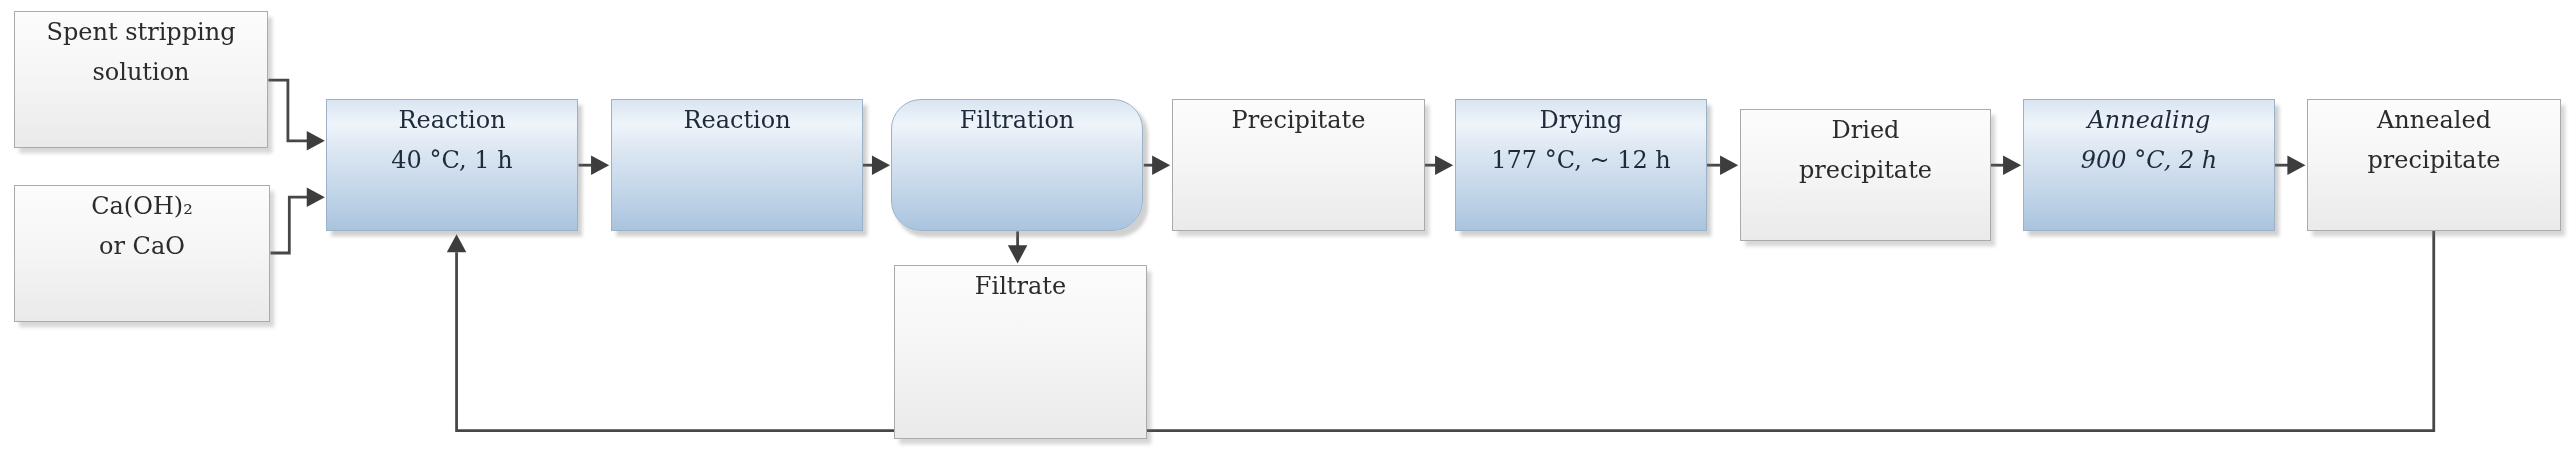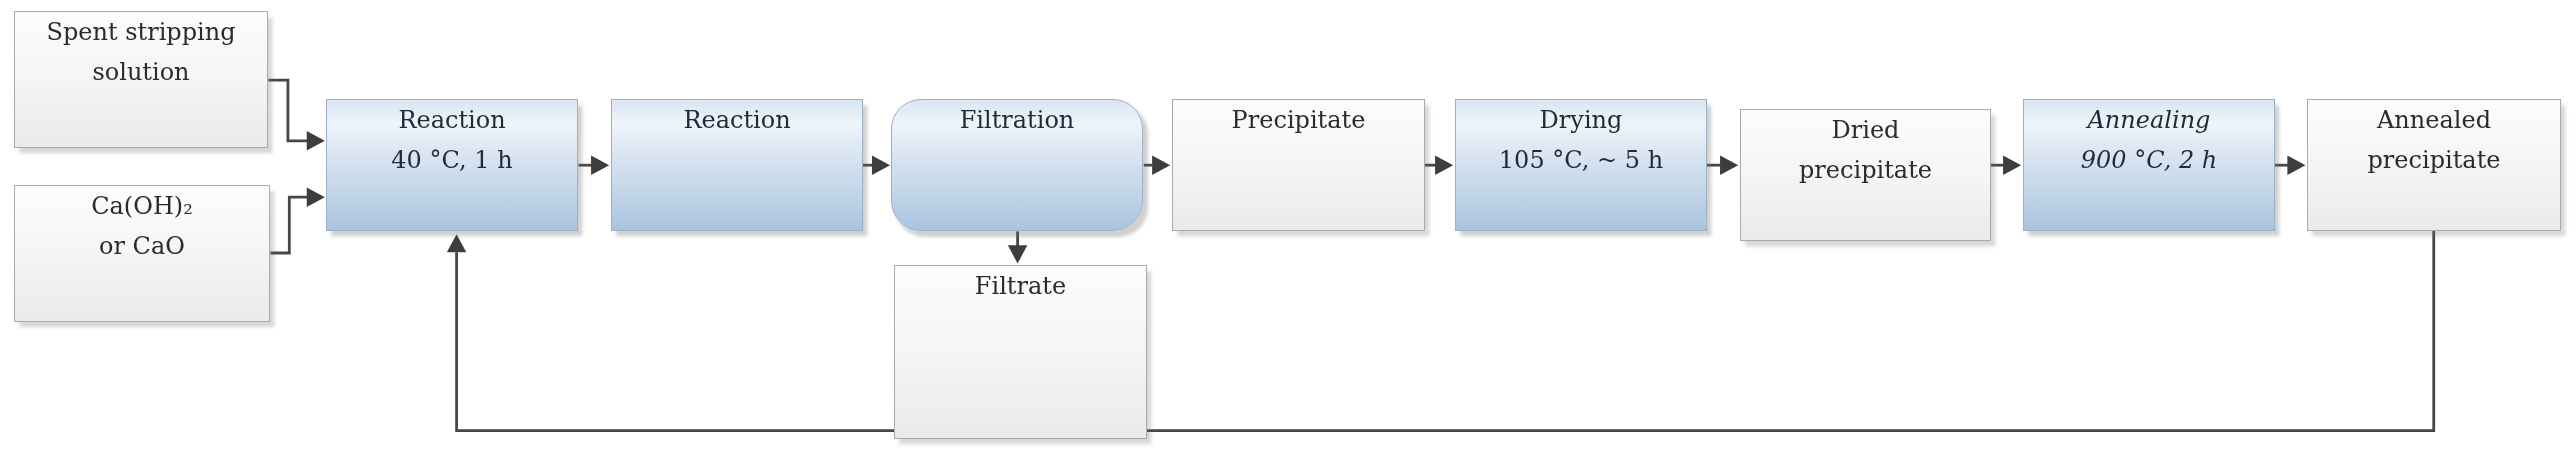--- a/index.html
+++ b/index.html
@@ -105,21 +105,21 @@
   <div class="box process" style="left:891px; top:99px; width:252px; height:132px;border-radius:30px;">
     <span class="l1">Filtration</span>
   </div>
 
   <div class="box material" style="left:1172px; top:99px; width:253px; height:132px;">
     <span class="l1">Precipitate</span>
   </div>
 
   <div class="box process" style="left:1455px; top:99px; width:252px; height:132px;">
     <span class="l1">Drying</span>
-    <span class="l2">105 °C, ~ 5 h</span>
+    <span class="l2">177 °C, ~ 12 h</span>
   </div>
 
   <div class="box material" style="left:1740px; top:99px; width:251px; height:132px;margin-top:10px;">
     <span class="l1">Dried</span>
     <span class="l2">precipitate</span>
   </div>
 
   <div class="box process" style="left:2023px; top:99px; width:252px; height:132px;font-style:italic;">
     <span class="l1">Annealing</span>
     <span class="l2">900 °C, 2 h</span>

